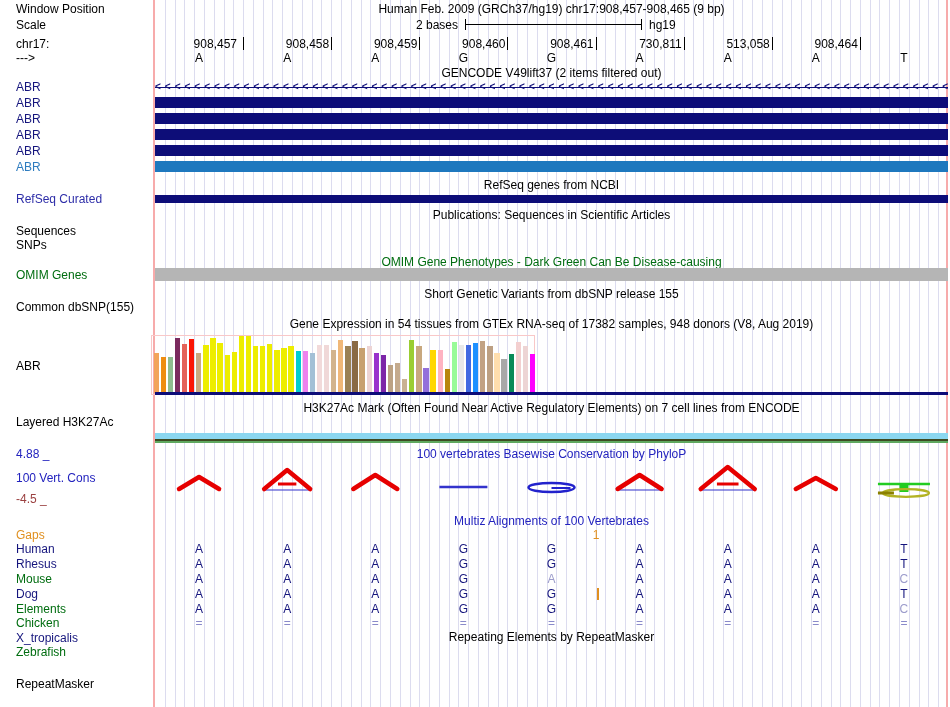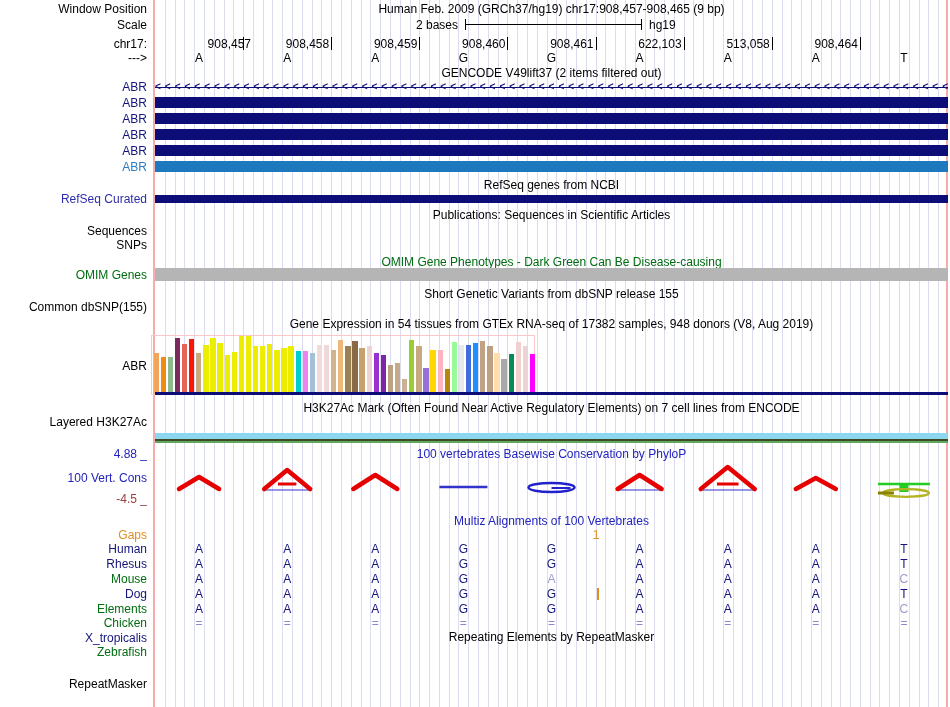--- a/index.html
+++ b/index.html
@@ -1,19 +1,19 @@
 <!DOCTYPE html>
 <html><head>
 <meta charset="utf-8">
 <style>
   html,body{margin:0;padding:0;background:#ffffff;}
   .browser{position:relative;width:950px;height:707px;background:#ffffff;overflow:hidden;
            font-family:"Liberation Sans",sans-serif;font-size:12px;color:#000;}
   .abs{position:absolute;white-space:nowrap;}
-  .lab{position:absolute;left:0;width:151px;text-align:right;padding-right:4px;box-sizing:border-box;white-space:nowrap;}
+  .lab{position:absolute;left:16px;width:151px;padding-right:4px;box-sizing:border-box;white-space:nowrap;}
   .title{position:absolute;left:155px;width:793px;text-align:center;white-space:nowrap;}
   .gridline{position:absolute;top:0;height:707px;width:1px;background:#dcdcef;}
   .edge{position:absolute;top:0;height:707px;width:2px;background:#f7abab;}
   .green{color:#006d10;}
   .blue{color:#2222be;}
   .maroon{color:#9b4141;}
   .orange{color:#e09020;}
   .bar{position:absolute;}
   .coordlab{position:absolute;width:84px;text-align:right;white-space:nowrap;}
   .ctick{position:absolute;width:1px;height:13px;background:#000;}
@@ -116,31 +116,31 @@
 
   <div class="lab" style="top:18px;">Scale</div>
   <div class="abs" style="top:18px;left:385px;width:73px;text-align:right;">2 bases</div>
   <div class="abs" style="top:24px;left:465px;width:176px;height:1px;background:#000;"></div>
   <div class="abs" style="top:19px;left:465px;width:1px;height:11px;background:#000;"></div>
   <div class="abs" style="top:19px;left:641px;width:1px;height:11px;background:#000;"></div>
   <div class="abs" style="top:18px;left:649px;">hg19</div>
 
   <div class="lab" style="top:37px;">chr17:</div>
   <div id="coords">
-      <div class="coordlab" style="top: 37px; left: 167px;">908,457</div>
+      <div class="coordlab" style="top: 37px; left: 153px;">908,457</div>
       <div class="ctick" style="top: 37px; left: 243.111px;"></div>
       <div class="coordlab" style="top: 37px; left: 245.222px;">908,458</div>
       <div class="ctick" style="top: 37px; left: 331.222px;"></div>
       <div class="coordlab" style="top: 37px; left: 333.333px;">908,459</div>
       <div class="ctick" style="top: 37px; left: 419.333px;"></div>
       <div class="coordlab" style="top: 37px; left: 421.444px;">908,460</div>
       <div class="ctick" style="top: 37px; left: 507.444px;"></div>
       <div class="coordlab" style="top: 37px; left: 509.556px;">908,461</div>
       <div class="ctick" style="top: 37px; left: 595.556px;"></div>
-      <div class="coordlab" style="top: 37px; left: 597.667px;">622,103</div>
+      <div class="coordlab" style="top: 37px; left: 597.667px;">730,811</div>
       <div class="ctick" style="top: 37px; left: 683.667px;"></div>
       <div class="coordlab" style="top: 37px; left: 685.778px;">513,058</div>
       <div class="ctick" style="top: 37px; left: 771.778px;"></div>
       <div class="coordlab" style="top: 37px; left: 773.889px;">908,464</div>
       <div class="ctick" style="top: 37px; left: 859.889px;"></div>
     </div>
 
   <div class="lab" style="top:51px;">---&gt;</div>
   <div id="topbases">
       <div class="baseletter" style="top: 51px; left: 191.056px;">A</div>

